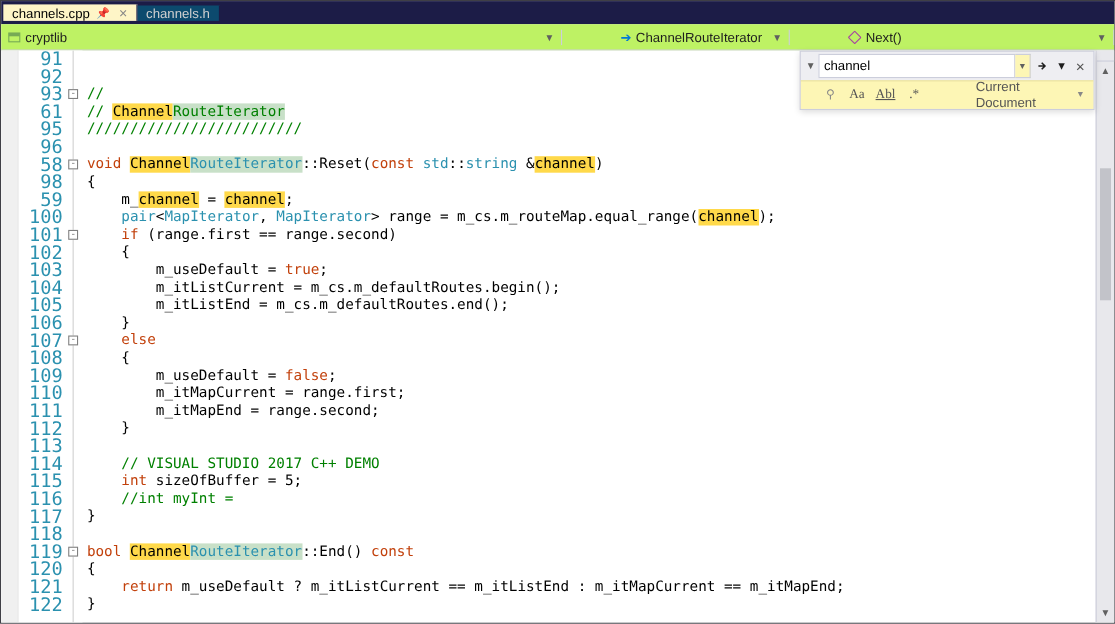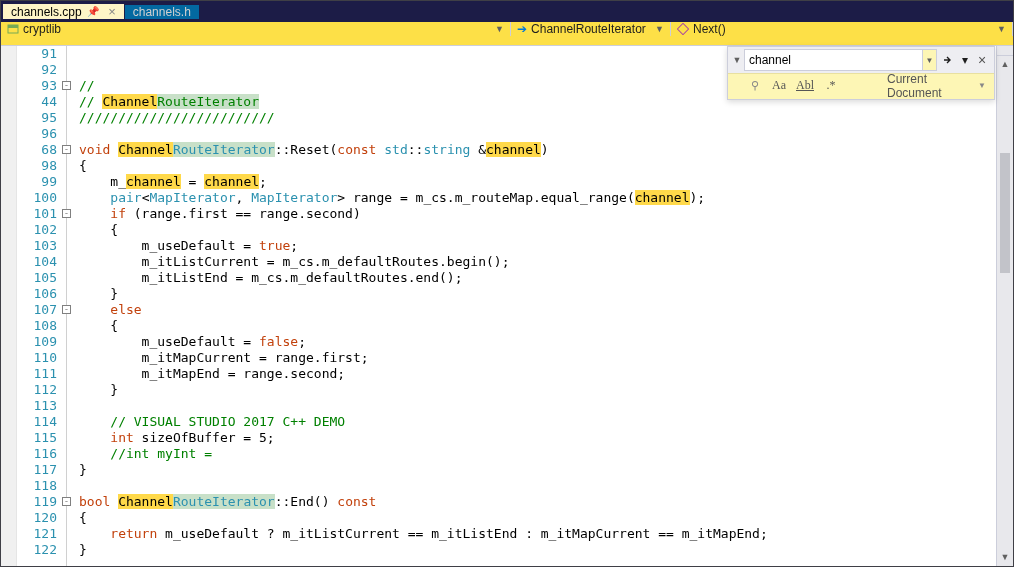--- a/index.html
+++ b/index.html
@@ -20,45 +20,46 @@
     display: flex;
     align-items: center;
     padding-left: 2px;
   }
   .tab {
     display: flex;
     align-items: center;
     padding: 0 8px;
     font-size: 12px;
     color: #d0d0d0;
-    background: #0369a1;
+    background: #0c4a6e;
     border-right: 1px solid #1c1c47;
     cursor: pointer;
   }
   .tab.active {
     background: #fef5c7;
     color: #000;
   }
   .tab .pin {
     margin-left: 6px;
     font-size: 10px;
     color: #555;
   }
   .tab .close {
     margin-left: 8px;
     font-size: 13px;
     color: #888;
   }
   
   .nav-bar {
     height: 24px;
-    background: #fde047;
+    background: #bef264;
     border-bottom: 1px solid #cccedb;
     display: flex;
-    align-items: flex-start;
+    align-items: center;
+    gap: 47px;
   }
   .nav-dropdown {
     display: flex;
     align-items: center;
     padding: 0 6px;
     border-right: 1px solid #cccedb;
     cursor: pointer;
     font-size: 12px;
     color: #1e1e1e;
   }
@@ -86,21 +87,21 @@
   .breakpoint-margin {
     width: 16px;
     background: #f0f0f0;
     border-right: 1px solid #e5e5e5;
   }
   .gutter {
     width: 44px;
     background: #ffffff;
     color: #2b91af;
     font-family: Consolas, monospace;
-    font-size: 13px;
+    font-size: 17px;
     text-align: right;
     padding-right: 4px;
     user-select: none;
   }
   .outline-margin {
     width: 14px;
     background: #fff;
     position: relative;
     font-family: Consolas, monospace;
     font-size: 13px;
@@ -307,26 +308,26 @@
     <span class="arrow">▼</span>
   </div>
 </div>
 
 <div class="editor-wrap">
   <div class="breakpoint-margin"></div>
   <div class="gutter">
       <div class="gl">91</div>
       <div class="gl">92</div>
       <div class="gl">93</div>
-      <div class="gl">44</div>
+      <div class="gl">61</div>
       <div class="gl">95</div>
       <div class="gl">96</div>
-      <div class="gl">68</div>
+      <div class="gl">58</div>
       <div class="gl">98</div>
-      <div class="gl">99</div>
+      <div class="gl">59</div>
       <div class="gl">100</div>
       <div class="gl">101</div>
       <div class="gl">102</div>
       <div class="gl">103</div>
       <div class="gl">104</div>
       <div class="gl">105</div>
       <div class="gl">106</div>
       <div class="gl">107</div>
       <div class="gl">108</div>
       <div class="gl">109</div>

